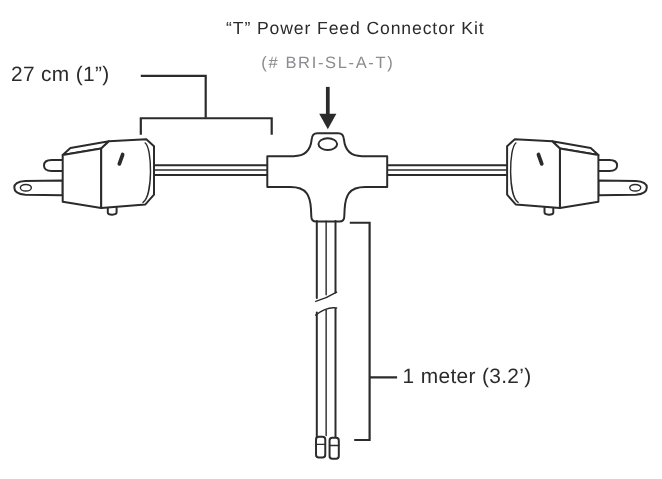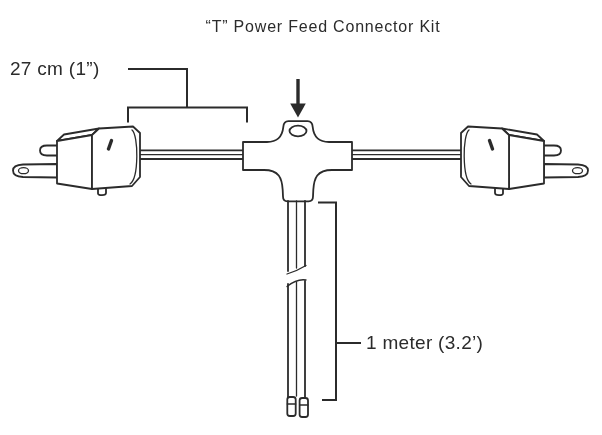--- a/index.html
+++ b/index.html
@@ -108,18 +108,19 @@
     </g>
 
     <g>
       <polyline class="brk" points="318,202.5 336,202.5 336,400 322,400"></polyline>
       <path class="brk" d="M336,343 H361"></path>
     </g>
   </svg>
 
   <div class="t-title">“T” Power Feed Connector Kit</div>
 
+  <div class="part-num">(# BRI-SL-A-T)</div>
 
   <div class="dim dim-left">27 cm (1”)</div>
 
   <div class="dim dim-drop">1 meter (3.2’)</div>
 
 </div>
 
 </body></html>

